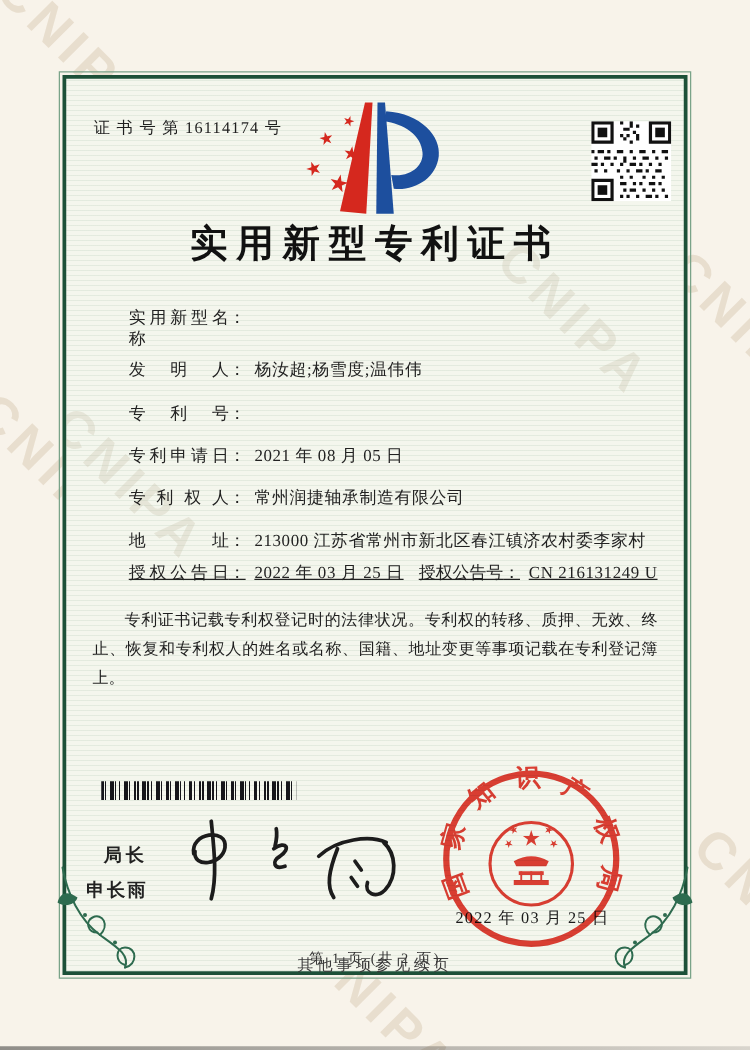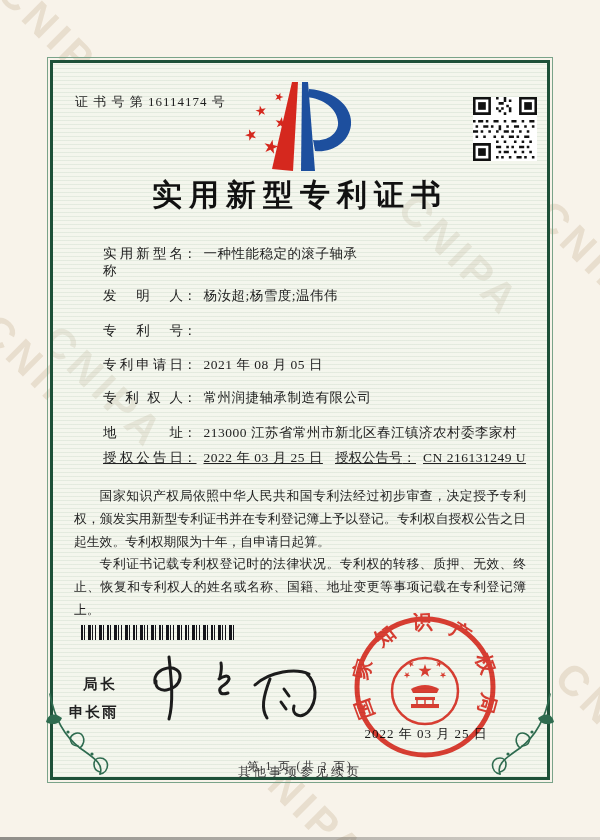--- a/index.html
+++ b/index.html
@@ -97,21 +97,20 @@
         <rect x="2" y="20" width="3" height="3"></rect>
         <path d="M9 0h1v1h-1z M12 0h1v2h-1z M14 1h1v1h-1z M10 2h2v1h-2z M13 3h1v1h-1z M9 4h1v1h-1z M11 4h1v1h-1z M14 4h1v2h-1z M10 5h1v1h-1z M12 6h1v1h-1z M0 9h1v1h-1z M2 9h2v1h-2z M5 9h1v1h-1z M8 9h2v1h-2z M12 9h1v1h-1z M15 9h2v1h-2z M19 9h1v1h-1z M22 9h2v1h-2z M1 11h1v1h-1z M4 11h2v1h-2z M7 11h1v1h-1z M10 11h1v2h-1z M13 11h1v1h-1z M16 11h2v1h-2z M20 11h1v1h-1z M23 11h1v1h-1z M0 13h2v1h-2z M3 13h1v1h-1z M6 13h1v1h-1z M9 13h1v1h-1z M12 13h2v1h-2z M15 13h1v1h-1z M18 13h1v1h-1z M21 13h1v1h-1z M1 15h1v1h-1z M4 15h1v1h-1z M8 15h1v1h-1z M11 15h1v1h-1z M14 15h2v1h-2z M17 15h1v1h-1z M20 15h2v1h-2z M9 17h1v1h-1z M12 17h1v1h-1z M16 17h1v1h-1z M19 17h1v1h-1z M22 17h1v1h-1z M9 19h2v1h-2z M13 19h1v1h-1z M15 19h1v1h-1z M18 19h2v1h-2z M21 19h1v1h-1z M10 21h1v1h-1z M12 21h2v1h-2z M16 21h1v1h-1z M19 21h1v1h-1z M22 21h1v1h-1z M9 23h1v1h-1z M11 23h1v1h-1z M14 23h1v1h-1z M17 23h2v1h-2z M20 23h1v1h-1z M23 23h1v1h-1z"></path>
       </g>
     </svg>
 
     <div class="title">实用新型专利证书</div>
 
     <div class="frow r0">
       <span class="f-label">实用新型名称</span>
         <span class="f-colon">：</span>
-        <span class="f-value">一种性能稳定的滚子轴承</span>
     </div>
     <div class="frow r1">
       <span class="f-label">发明人</span>
         <span class="f-colon">：</span>
         <span class="f-value">杨汝超;杨雪度;温伟伟</span>
     </div>
     <div class="frow r2">
       <span class="f-label">专利号</span>
         <span class="f-colon">：</span>
     </div>
@@ -137,21 +136,20 @@
           <span class="f-value">2022 年 03 月 25 日</span>
       </span>
       <span class="grp2">
         <span>授权公告号</span>
           <span class="f-colon">：</span>
           <span class="f-value">CN 216131249 U</span>
       </span>
     </div>
 
     <div class="paras">
-      <p>国家知识产权局依照中华人民共和国专利法经过初步审查，决定授予专利权，颁发实用新型专利证书并在专利登记簿上予以登记。专利权自授权公告之日起生效。专利权期限为十年，自申请日起算。</p>
       <p>专利证书记载专利权登记时的法律状况。专利权的转移、质押、无效、终止、恢复和专利权人的姓名或名称、国籍、地址变更等事项记载在专利登记簿上。</p>
     </div>
 
     <div class="barcode"></div>
 
     <div class="signer-title">局长</div>
     <div class="signer-name">申长雨</div>
 
     <svg class="signature" width="210" height="78" viewBox="0 0 210 78">
       <g fill="none" stroke="#1c1c1c" stroke-width="3" stroke-linecap="round" stroke-linejoin="round">

